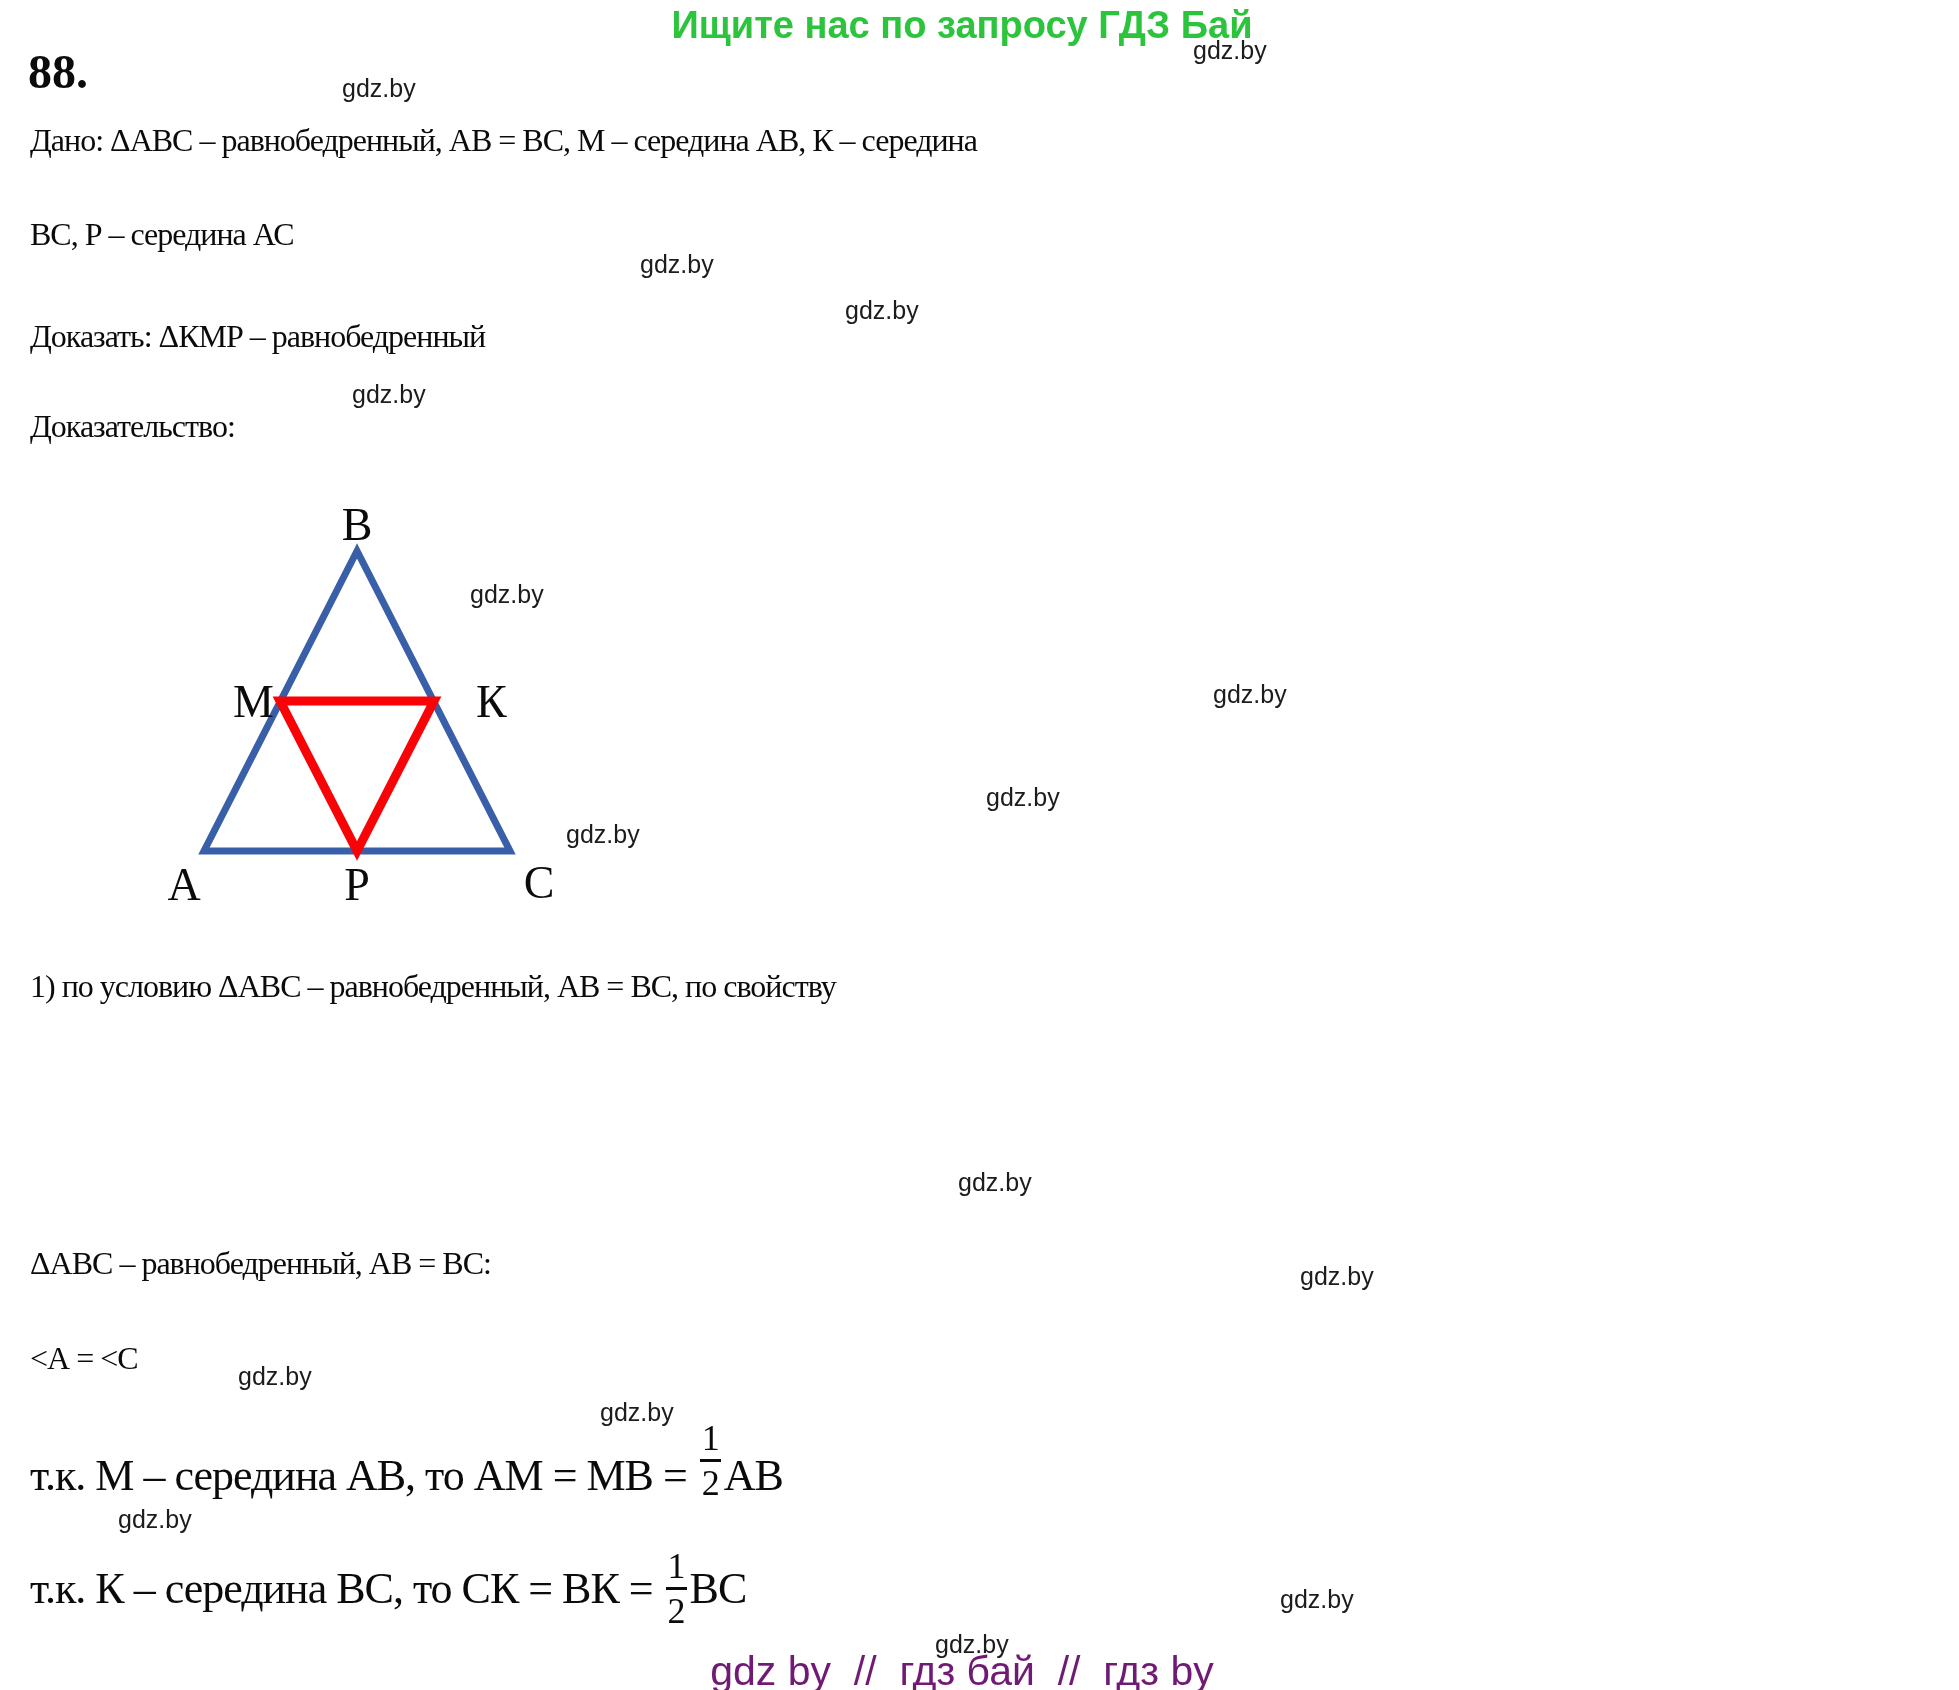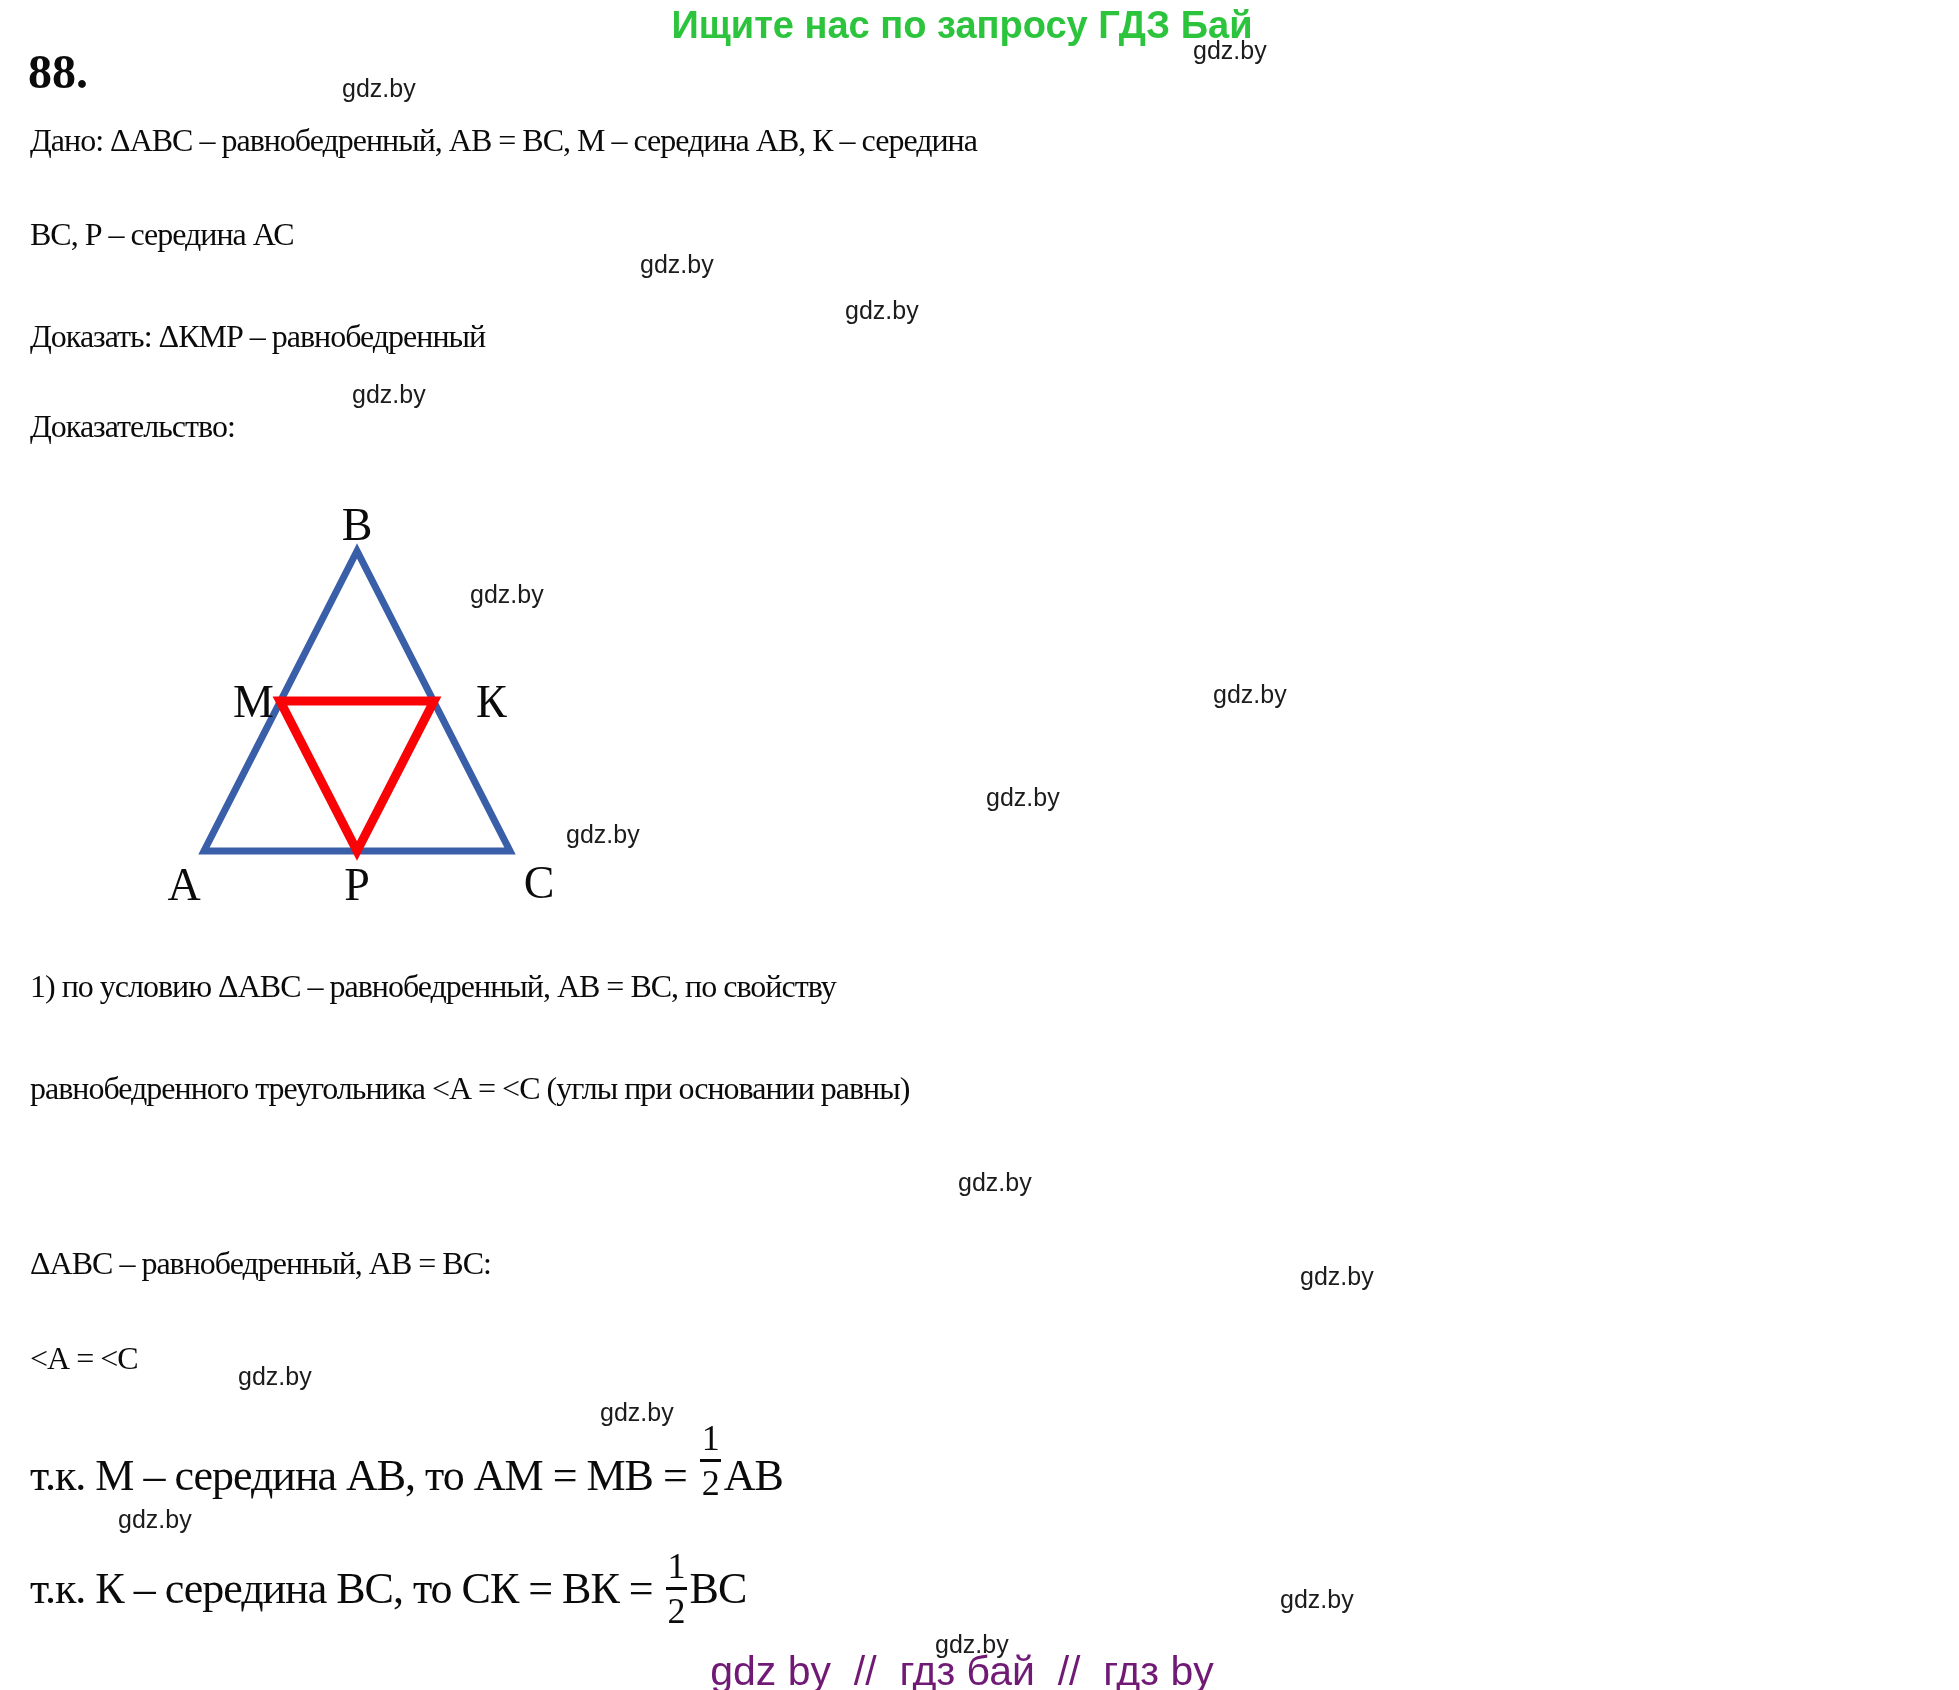--- a/index.html
+++ b/index.html
@@ -60,21 +60,20 @@
     <polygon points="140,221 294,221 217,371" fill="none" stroke-width="9" stroke-linejoin="miter" stroke="#fa0306"></polygon>
     <text x="217" y="60" text-anchor="middle">В</text>
     <text x="134" y="237" text-anchor="end">М</text>
     <text x="336" y="237" text-anchor="start">К</text>
     <text x="44" y="420" text-anchor="middle">А</text>
     <text x="217" y="420" text-anchor="middle">Р</text>
     <text x="399" y="418" text-anchor="middle">С</text>
   </svg>
 
   <div class="tline" style="top:968px;">1) по условию ΔАВС – равнобедренный, АВ = ВС, по свойству</div>
-  <div class="tline" style="top:1070px;">равнобедренного треугольника &lt;А = &lt;С (углы при основании равны)</div>
   <div class="tline" style="top:1245px;">ΔАВС – равнобедренный, АВ = ВС:</div>
   <div class="tline" style="top:1340px;">&lt;А = &lt;С</div>
 
   <div class="mathrow" style="top:1420px;align-items:flex-end;">
     <span>т.к. М – середина АВ, то АМ = МВ = </span>
     <span class="frac">
       <span class="num">1</span>
       <span class="bar"></span>
       <span class="den">2</span>
     </span>

